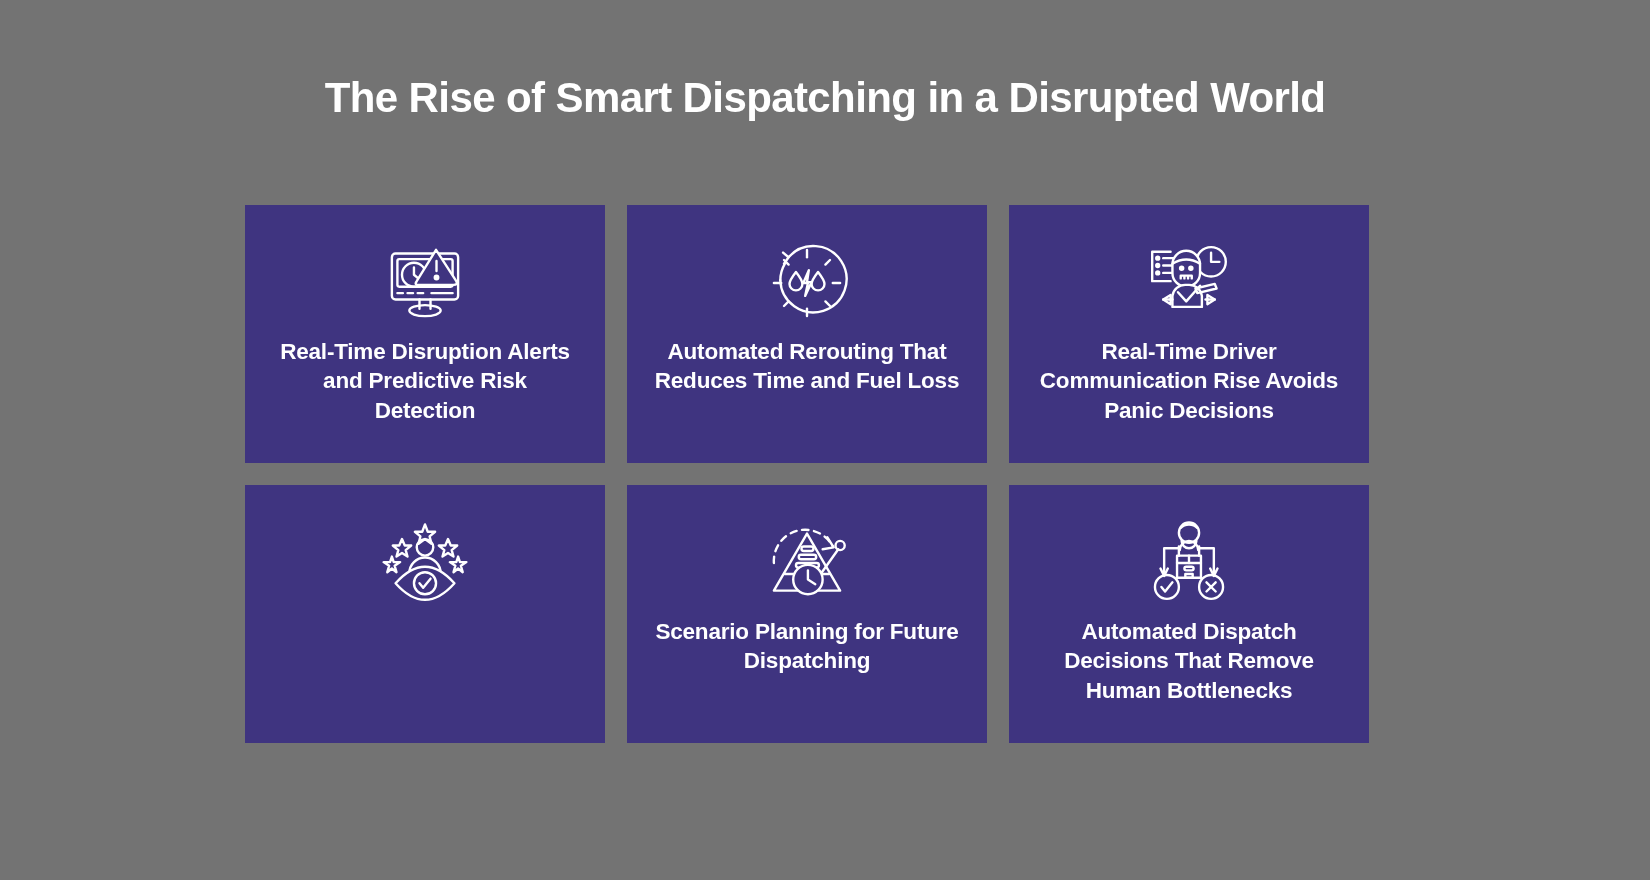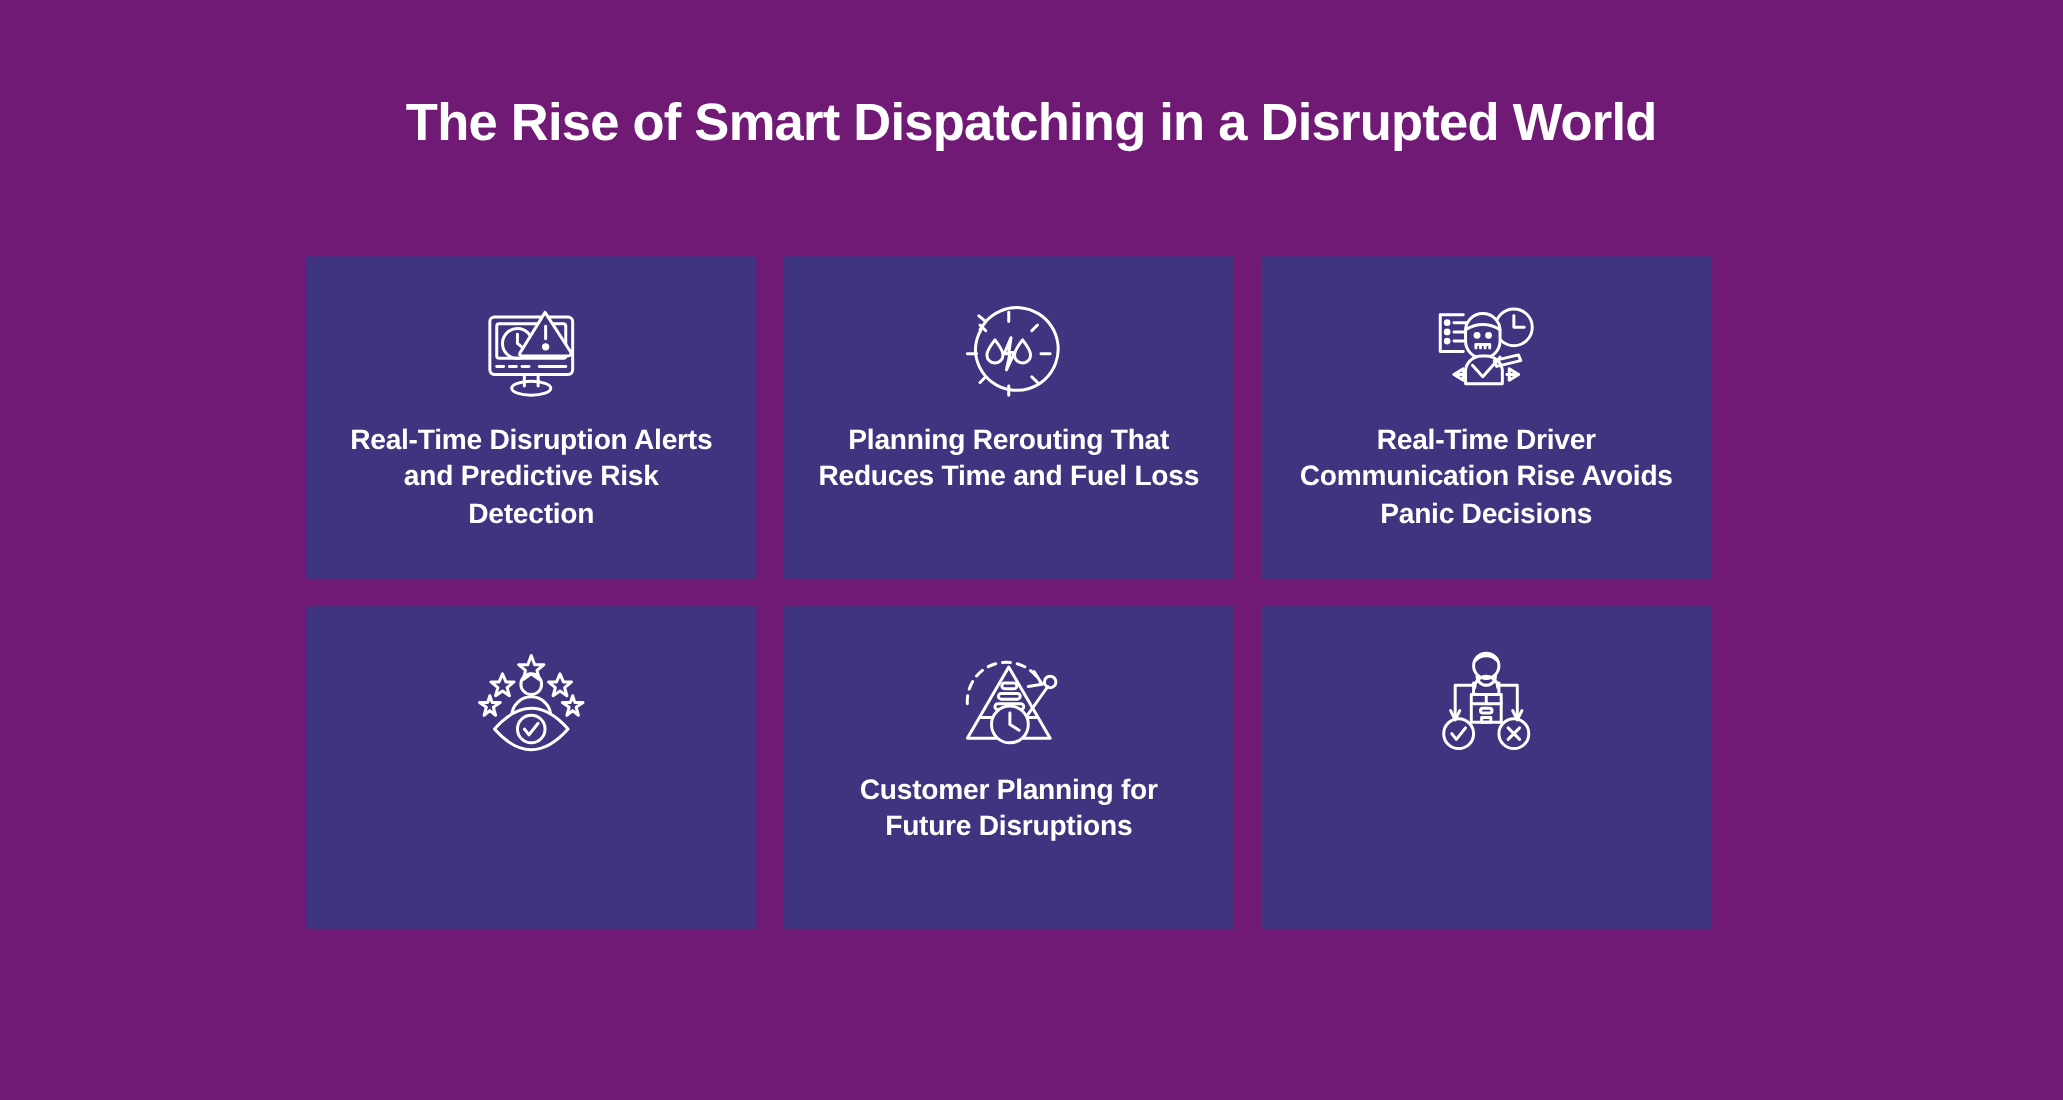--- a/index.html
+++ b/index.html
@@ -10,21 +10,21 @@
     width: 1650px;
     height: 880px;
     background: #0b0a1e;
     font-family: "Liberation Sans", sans-serif;
     overflow: hidden;
   }
   .page {
     position: relative;
     width: 1650px;
     height: 880px;
-    background: #701a75;
+    background: #737373;
     box-sizing: border-box;
   }
   .headline {
     position: absolute;
     top: 74px;
     left: 0;
     width: 1650px;
     text-align: center;
     color: #ffffff;
     font-size: 42px;
@@ -118,21 +118,21 @@
           <line x1="78" y1="50" x2="86" y2="50"></line>
           <line x1="25" y1="25" x2="30" y2="30"></line>
           <line x1="70" y1="70" x2="75" y2="75"></line>
           <line x1="75" y1="25" x2="70" y2="30"></line>
           <line x1="30" y1="70" x2="25" y2="75"></line>
           <path d="M38 38 Q31 47 31 51 a7 7 0 0 0 14 0 c0 -4 -7 -13 -7 -13 Z"></path>
           <path d="M62 38 Q55 47 55 51 a7 7 0 0 0 14 0 c0 -4 -7 -13 -7 -13 Z"></path>
           <path d="M52 36 L46 50 L51 50 L48 64 L55 49 L50 49 Z"></path>
         </svg>
       </div>
-      <div class="card-title">Planning Rerouting That Reduces Time and Fuel Loss</div>
+      <div class="card-title">Automated Rerouting That Reduces Time and Fuel Loss</div>
     </div>
 
     <div class="card">
       <div class="icon-wrap">
         <svg viewBox="0 0 100 100" fill="none" stroke="#ffffff" stroke-width="2.6" stroke-linecap="round" stroke-linejoin="round">
           <path d="M30 16 L10 16 L10 48 L30 48"></path>
           <circle cx="16" cy="23" r="1.6" fill="#ffffff"></circle>
           <circle cx="16" cy="31" r="1.6" fill="#ffffff"></circle>
           <circle cx="16" cy="39" r="1.6" fill="#ffffff"></circle>
           <line x1="22" y1="23" x2="34" y2="23"></line>
@@ -183,21 +183,21 @@
           <line x1="26" y1="62" x2="74" y2="62"></line>
           <rect x="44" y="32" width="13" height="5" rx="2.5"></rect>
           <rect x="41" y="41" width="19" height="5" rx="2.5"></rect>
           <rect x="38" y="50" width="25" height="5" rx="2.5"></rect>
           <line x1="62" y1="66" x2="84" y2="35"></line>
           <circle cx="86" cy="31" r="5"></circle>
           <circle cx="51" cy="68" r="16" fill="#3f3480"></circle>
           <path d="M51 58 L51 68 L59 73"></path>
         </svg>
       </div>
-      <div class="card-title">Customer Planning for Future Disruptions</div>
+      <div class="card-title">Scenario Planning for Future Dispatching</div>
     </div>
 
     <div class="card">
       <div class="icon-wrap">
         <svg viewBox="0 0 100 100" fill="none" stroke="#ffffff" stroke-width="2.6" stroke-linecap="round" stroke-linejoin="round">
           <circle cx="50" cy="17" r="11"></circle>
           <path d="M41 12 a11 9 0 0 1 18 0"></path>
           <path d="M42 26 a8 8 0 0 0 16 0"></path>
           <path d="M40 36 a10 10 0 0 1 20 0"></path>
           <path d="M39 32 L39 42 M61 32 L61 42"></path>
@@ -209,16 +209,17 @@
           <line x1="37" y1="50" x2="63" y2="50"></line>
           <line x1="50" y1="42" x2="50" y2="50"></line>
           <rect x="45" y="54" width="10" height="4" rx="2"></rect>
           <rect x="46" y="62" width="8" height="4"></rect>
           <circle cx="26" cy="76" r="13"></circle>
           <path d="M20 76 L24 81 L32 71"></path>
           <circle cx="74" cy="76" r="13"></circle>
           <path d="M69 71 L79 81 M79 71 L69 81"></path>
         </svg>
       </div>
+      <div class="card-title">Automated Dispatch Decisions That Remove Human Bottlenecks</div>
     </div>
 
   </div>
 </div>
 
 </body></html>

